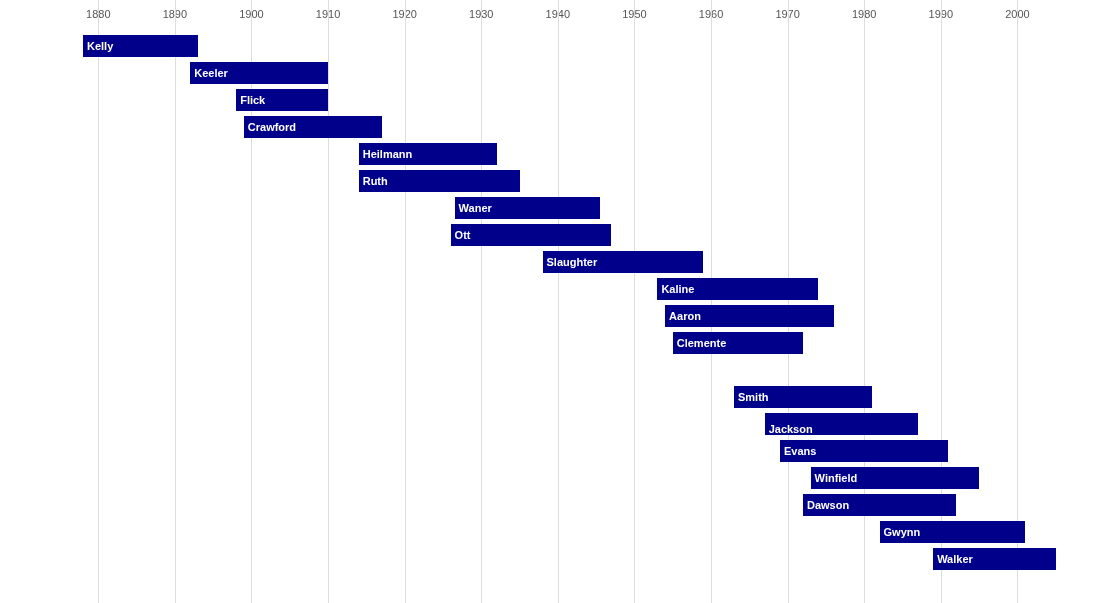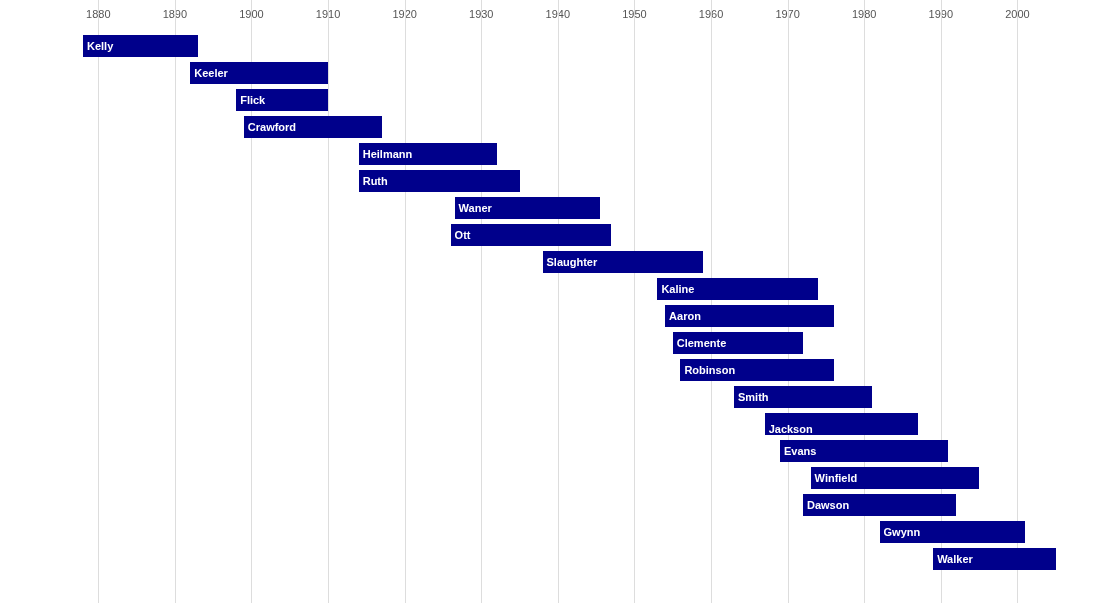--- a/index.html
+++ b/index.html
@@ -142,25 +142,20 @@
     <div class="bar-row" style="top: 305px; left: 0px; width: 1114px;">
       <div class="bar" style="left: 665.081px; width: 168.504px;">
         <span class="bar-label">Aaron</span>
       </div>
     </div>
     <div class="bar-row" style="top: 332px; left: 0px; width: 1114px;">
       <div class="bar" style="left: 672.741px; width: 130.207px;">
         <span class="bar-label">Clemente</span>
       </div>
     </div>
-    <div class="bar-row" style="top: 359px; left: 0px; width: 1114px;">
-      <div class="bar" style="left: 680.4px; width: 153.185px;">
-        <span class="bar-label">Robinson</span>
-      </div>
-    </div>
     <div class="bar-row" style="top: 386px; left: 0px; width: 1114px;">
       <div class="bar" style="left: 734.015px; width: 137.867px;">
         <span class="bar-label">Smith</span>
       </div>
     </div>
     <div class="bar-row" style="top: 413px; left: 0px; width: 1114px;">
       <div class="bar" style="left: 764.652px; width: 153.185px; align-items: flex-end;">
         <span class="bar-label">Jackson</span>
       </div>
     </div>

